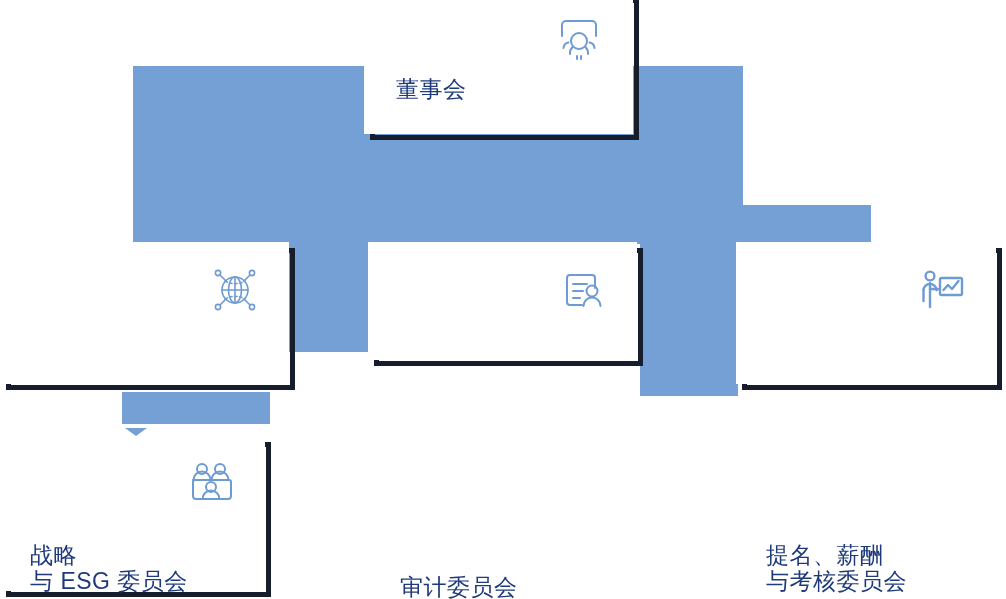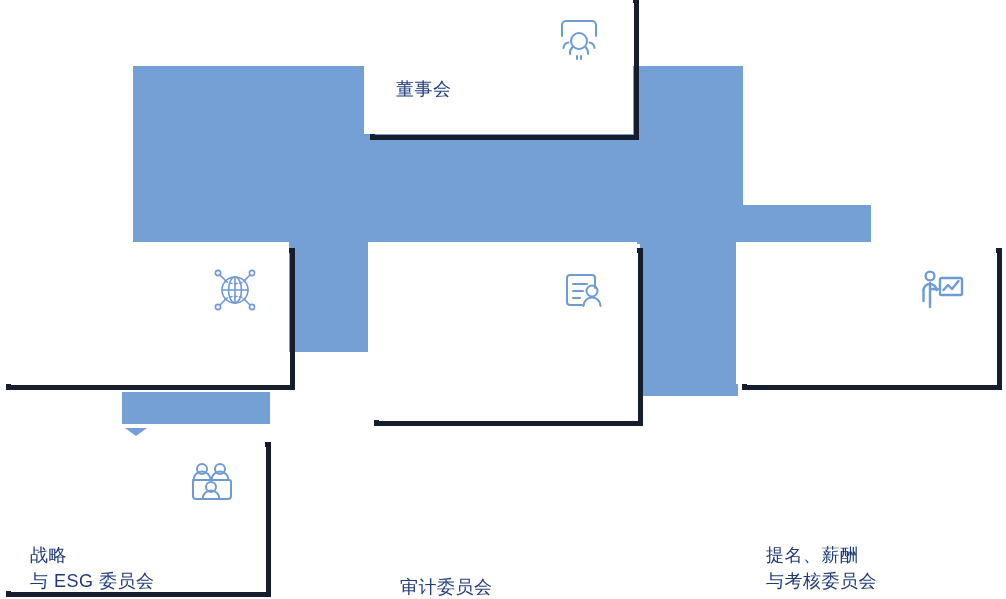--- a/index.html
+++ b/index.html
@@ -67,42 +67,42 @@
     position: relative;
     z-index: 2;
     width: 100%;
     height: 100%;
   }
 
   .card-label {
     position: absolute;
     left: 32px;
     color: #1f3a7a;
-    font-size: 18px;
+    font-size: 23px;
     line-height: 26px;
     white-space: pre-line;
     letter-spacing: 0.5px;
   }
   .card-icon {
     position: absolute;
     top: 22px;
     right: 28px;
     width: 52px;
     height: 52px;
   }
   .card-icon svg { display: block; width: 100%; height: 100%; }
 
   
   #card-board      { left: 364px; top: -8px;  width: 269px; height: 142px; }
   #card-board .card-label      { top: 84px; }
 
   #card-strategy   { left: 0px;   top: 242px; width: 289px; height: 142px; }
   #card-strategy .card-label   { top: 300px; left: 30px; }
 
-  #card-audit      { left: 368px; top: 242px; width: 269px; height: 178px; text-decoration: underline; }
+  #card-audit      { left: 368px; top: 242px; width: 269px; height: 118px; text-decoration: underline; }
   #card-audit .card-label      { top: 332px; }
 
   #card-nomination { left: 736px; top: 242px; width: 260px; height: 142px; }
   #card-nomination .card-label { top: 300px; left: 30px; }
 
   #card-sustain    { left: 0px;   top: 436px; width: 265px; height: 155px; }
 
   
   #card-strategy .frame, #card-sustain .frame { left: 6px; }
 </style>

